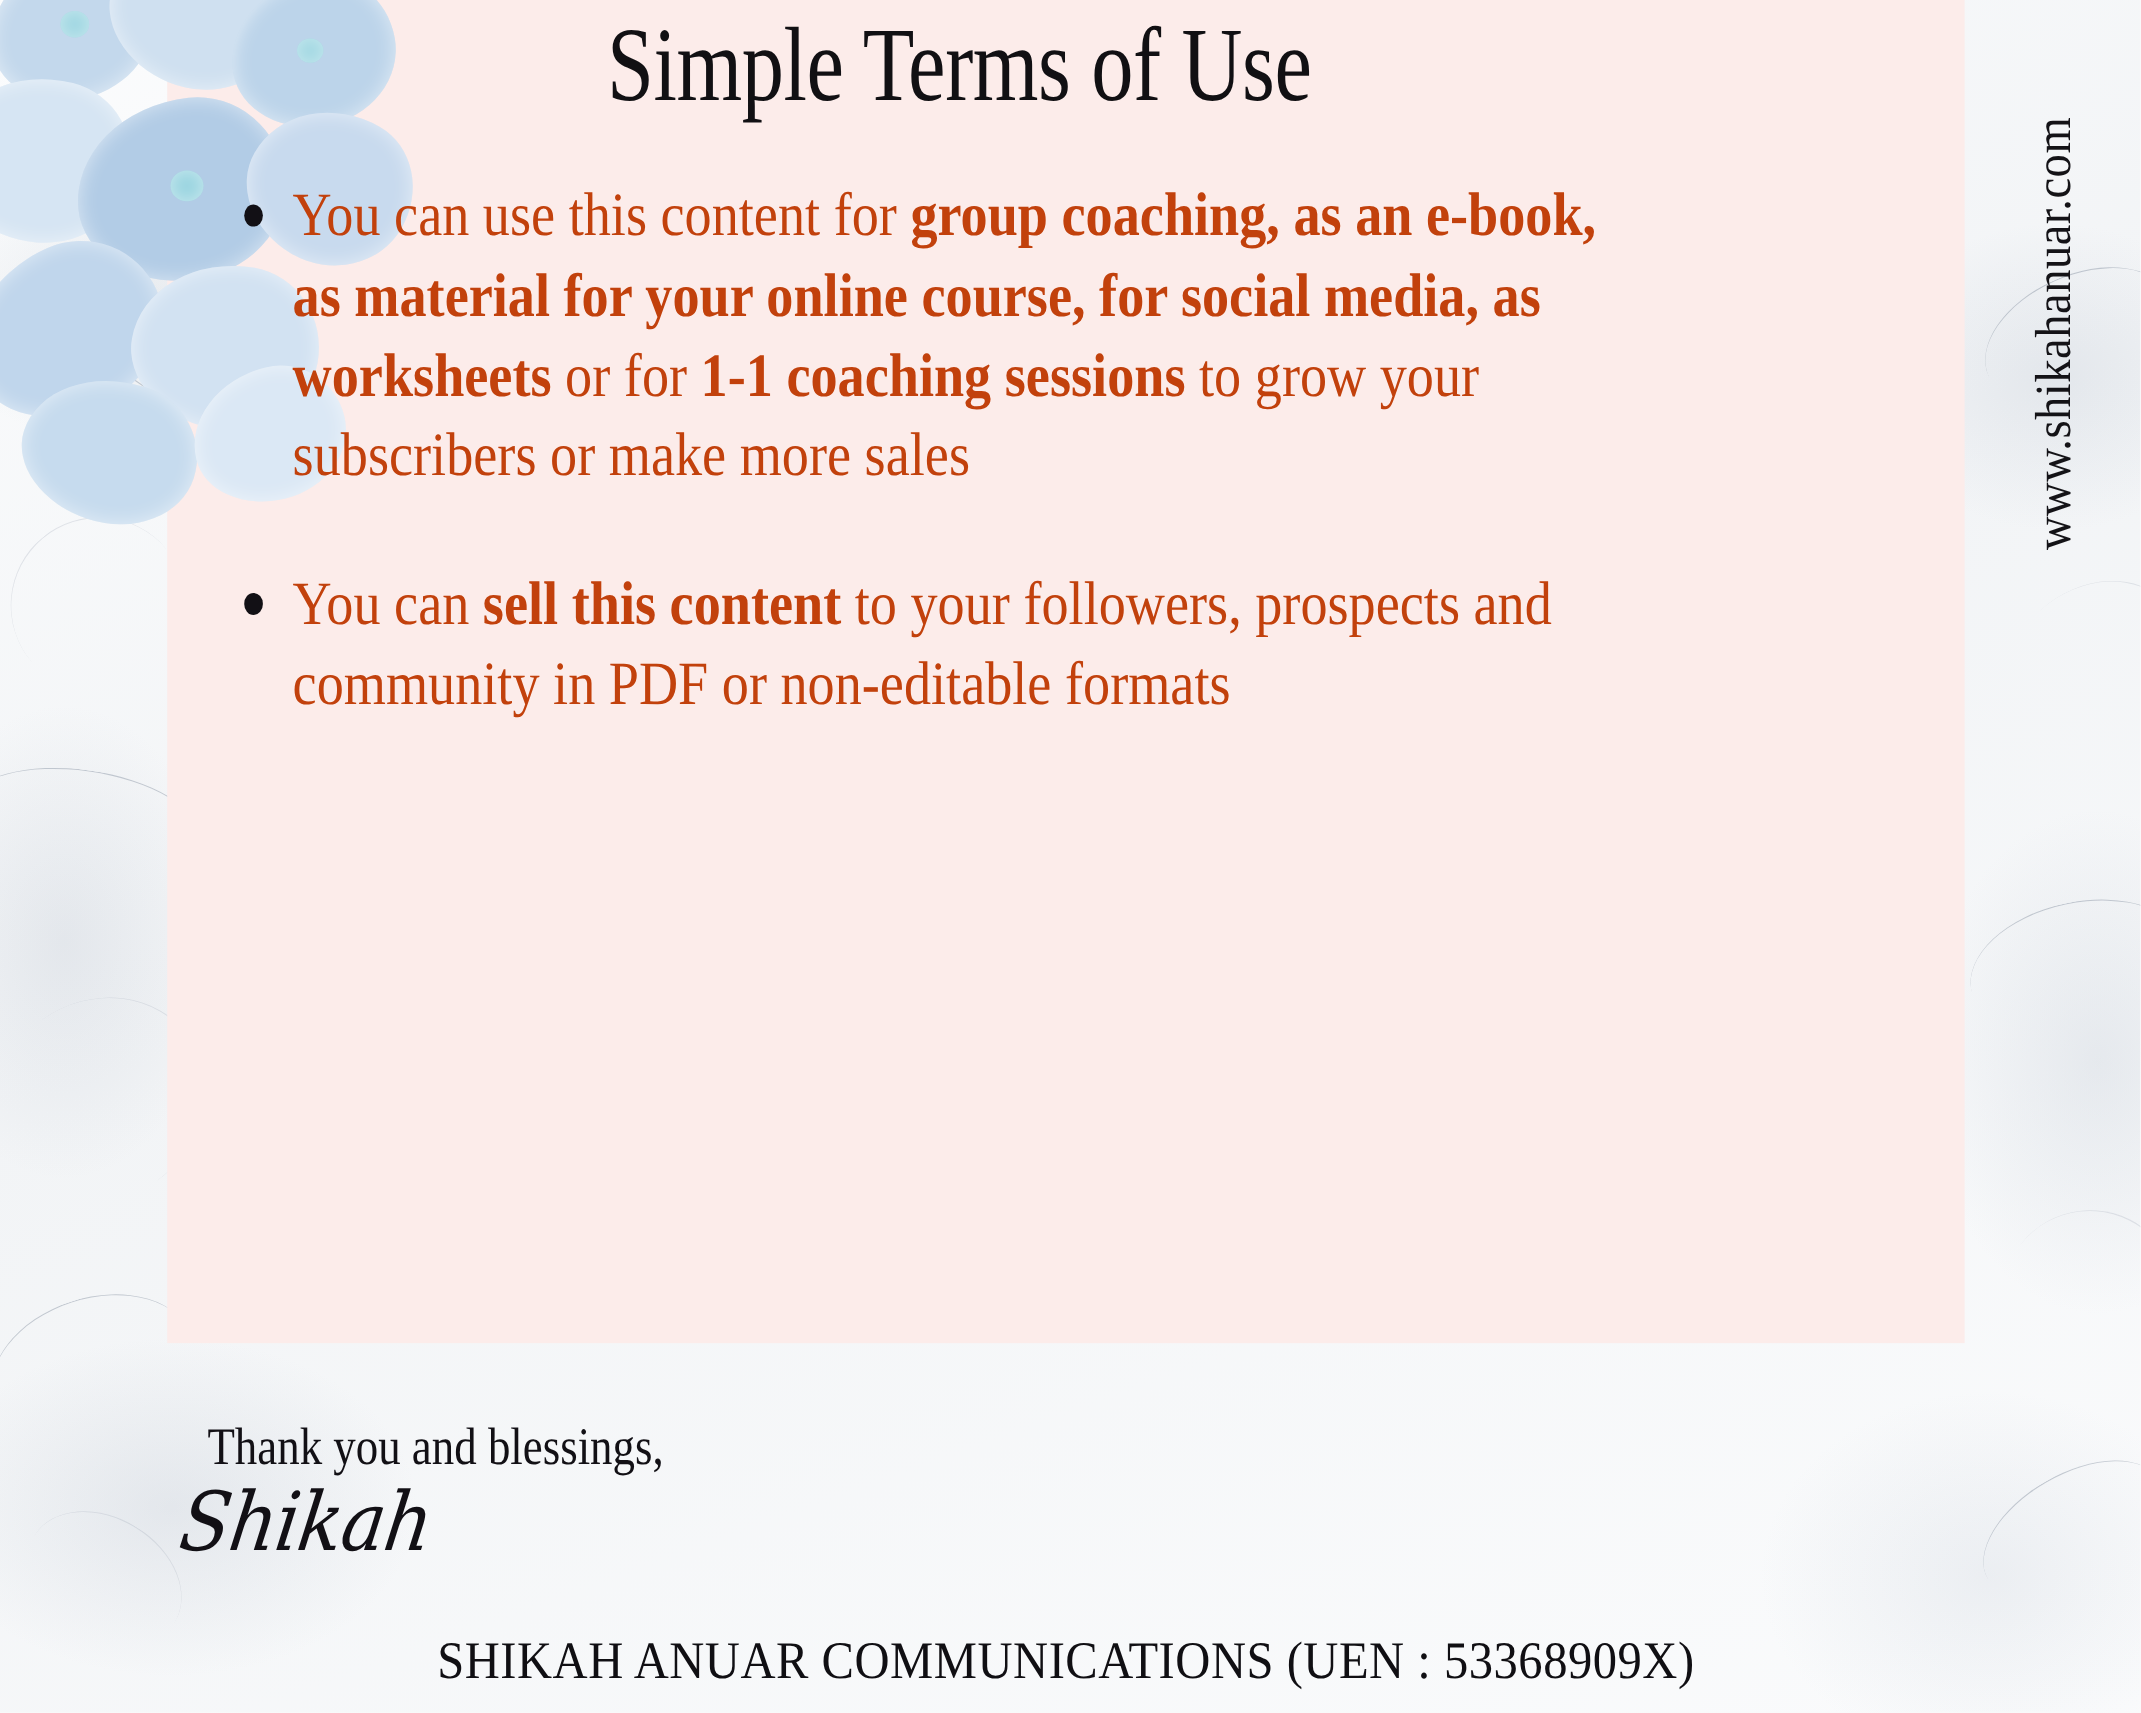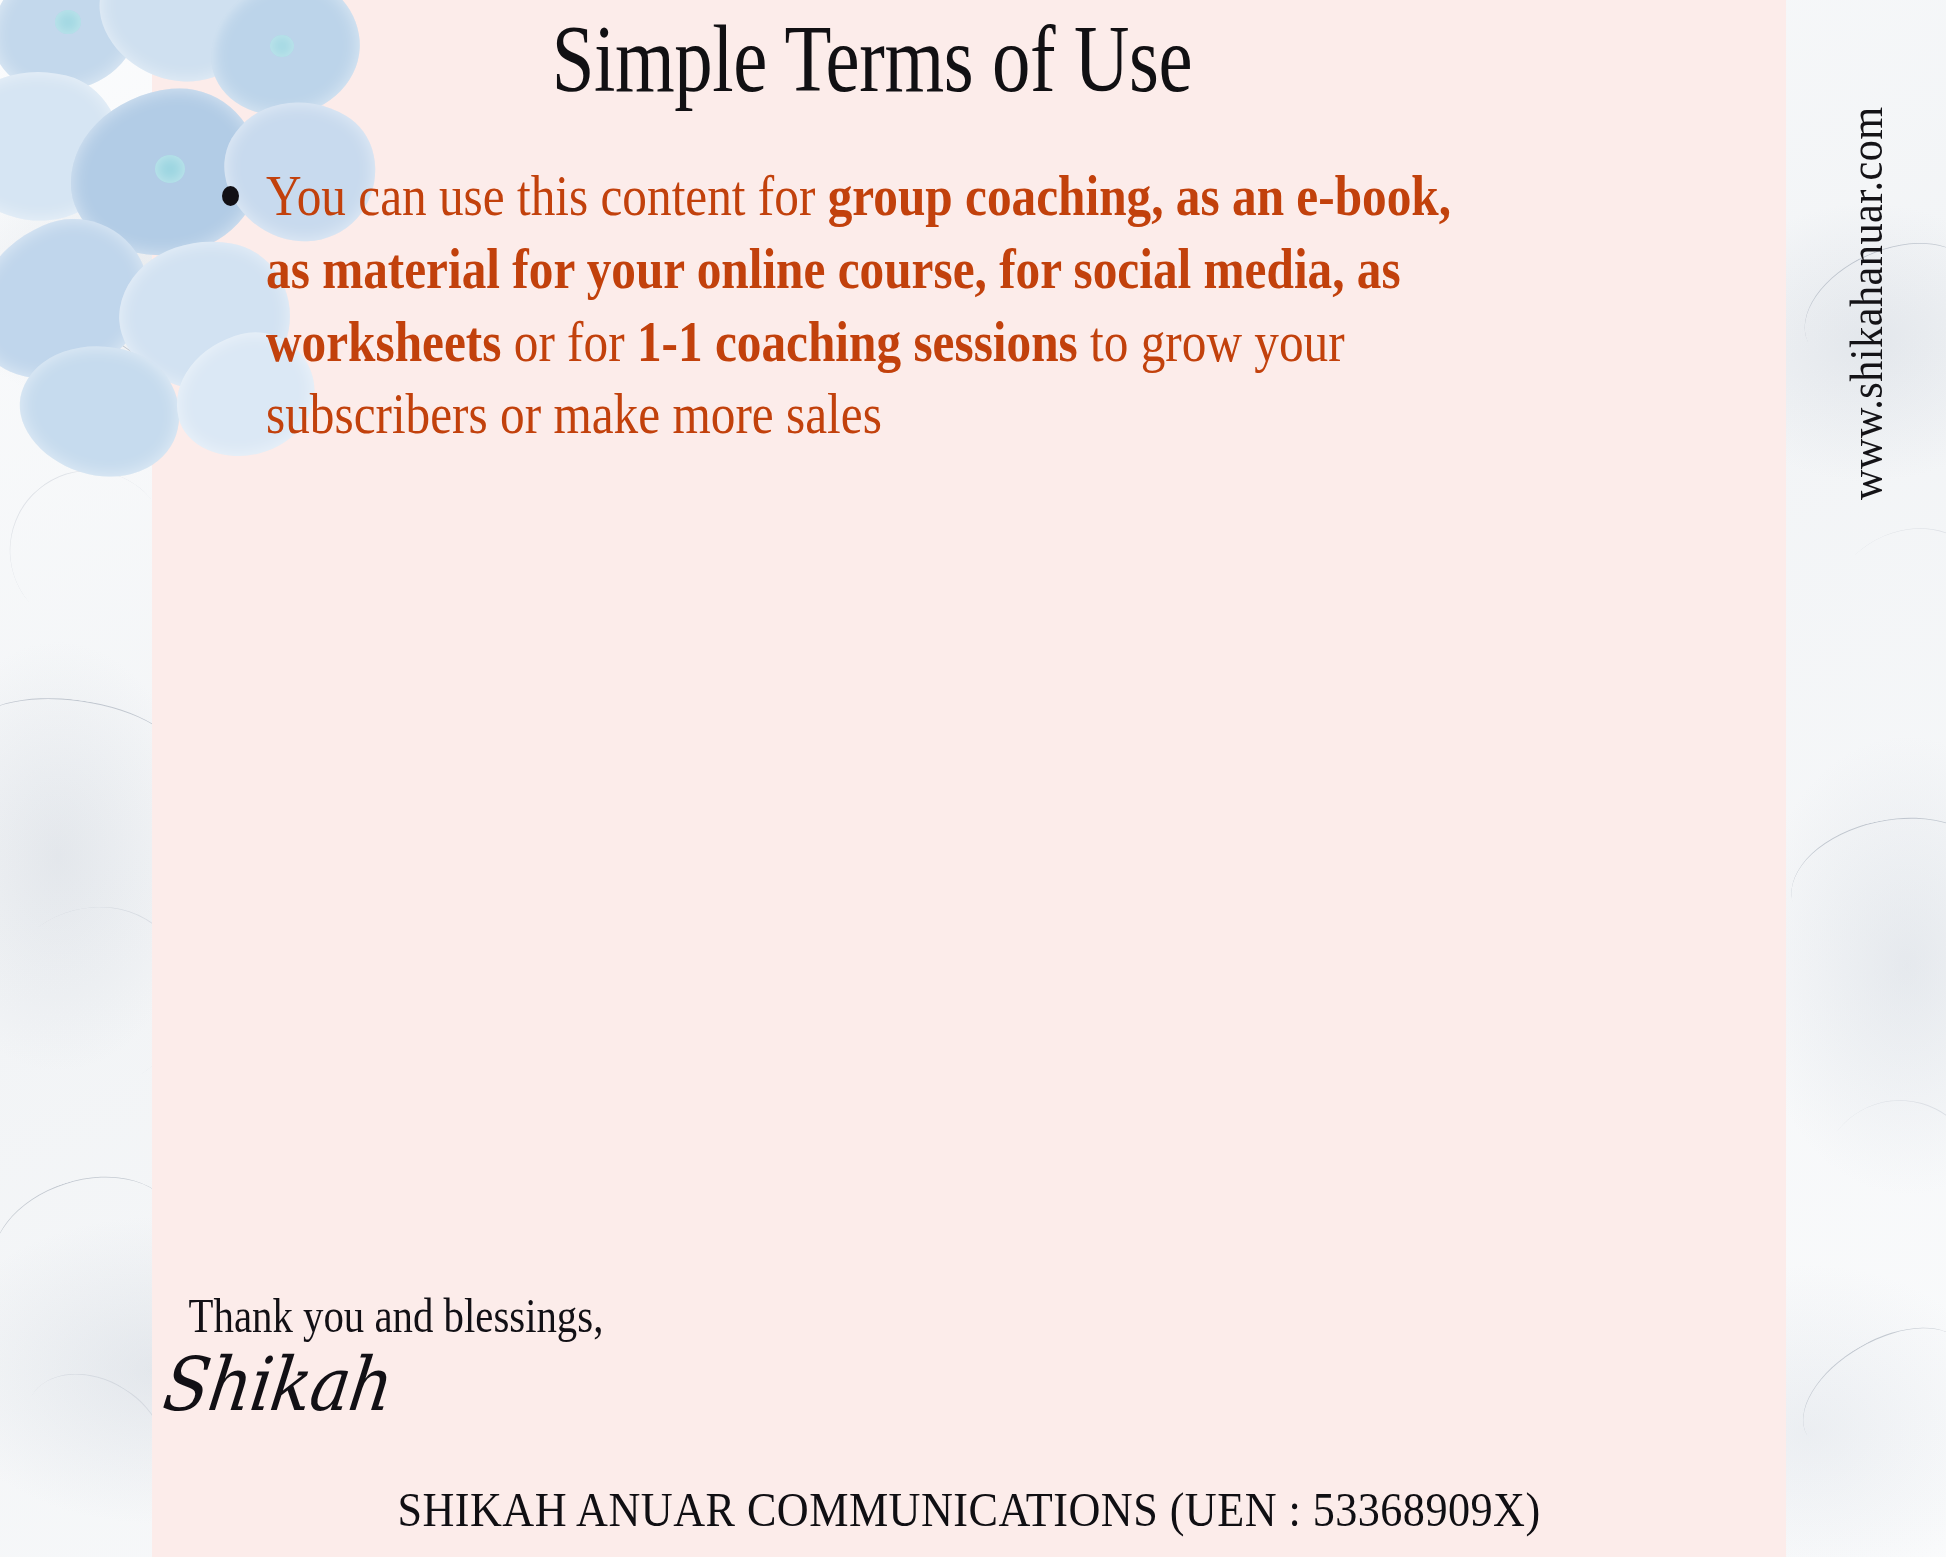--- a/index.html
+++ b/index.html
@@ -54,21 +54,21 @@
     border-radius: 58% 42% 50% 50% / 55% 50% 50% 45%;
     box-shadow: inset 0 0 18px rgba(255,255,255,0.55);
   }
 
   
   .panel {
     position: absolute;
     left: 152px;
     top: 0;
     width: 1634px;
-    height: 1557px;
+    height: 1221px;
     background: #fcecea;
     text-decoration: underline;
   }
 
   
   .title {
     position: absolute;
     left: 0;
     top: 6px;
     width: 1440px;
@@ -213,20 +213,24 @@
   <div class="panel" style="background:transparent;">
     <div class="title">Simple Terms of Use</div>
 
     <div class="bullets">
 
       <div class="bullet">
         <span class="dot"></span>
         <div class="btext"><span>You can use this content for </span><b>group coaching, as an e-book, as material for your online course, for social media, as worksheets</b><span> or for </span><b>1-1 coaching sessions</b><span> to grow your subscribers or make more sales</span></div>
       </div>
 
+      <div class="bullet" style="margin-bottom:66px;">
+        <span class="dot"></span>
+        <div class="btext"><span>You can </span><b>sell this content</b><span> to your followers, prospects and community in PDF or non-editable formats</span></div>
+      </div>
 
 
     </div>
 
     <div class="signoff">
       <div><span class="thanks">Thank you and blessings,</span></div>
       <div><span class="signature">Shikah</span></div>
     </div>
 
     <div class="footer">SHIKAH ANUAR COMMUNICATIONS (UEN : 53368909X)</div>

